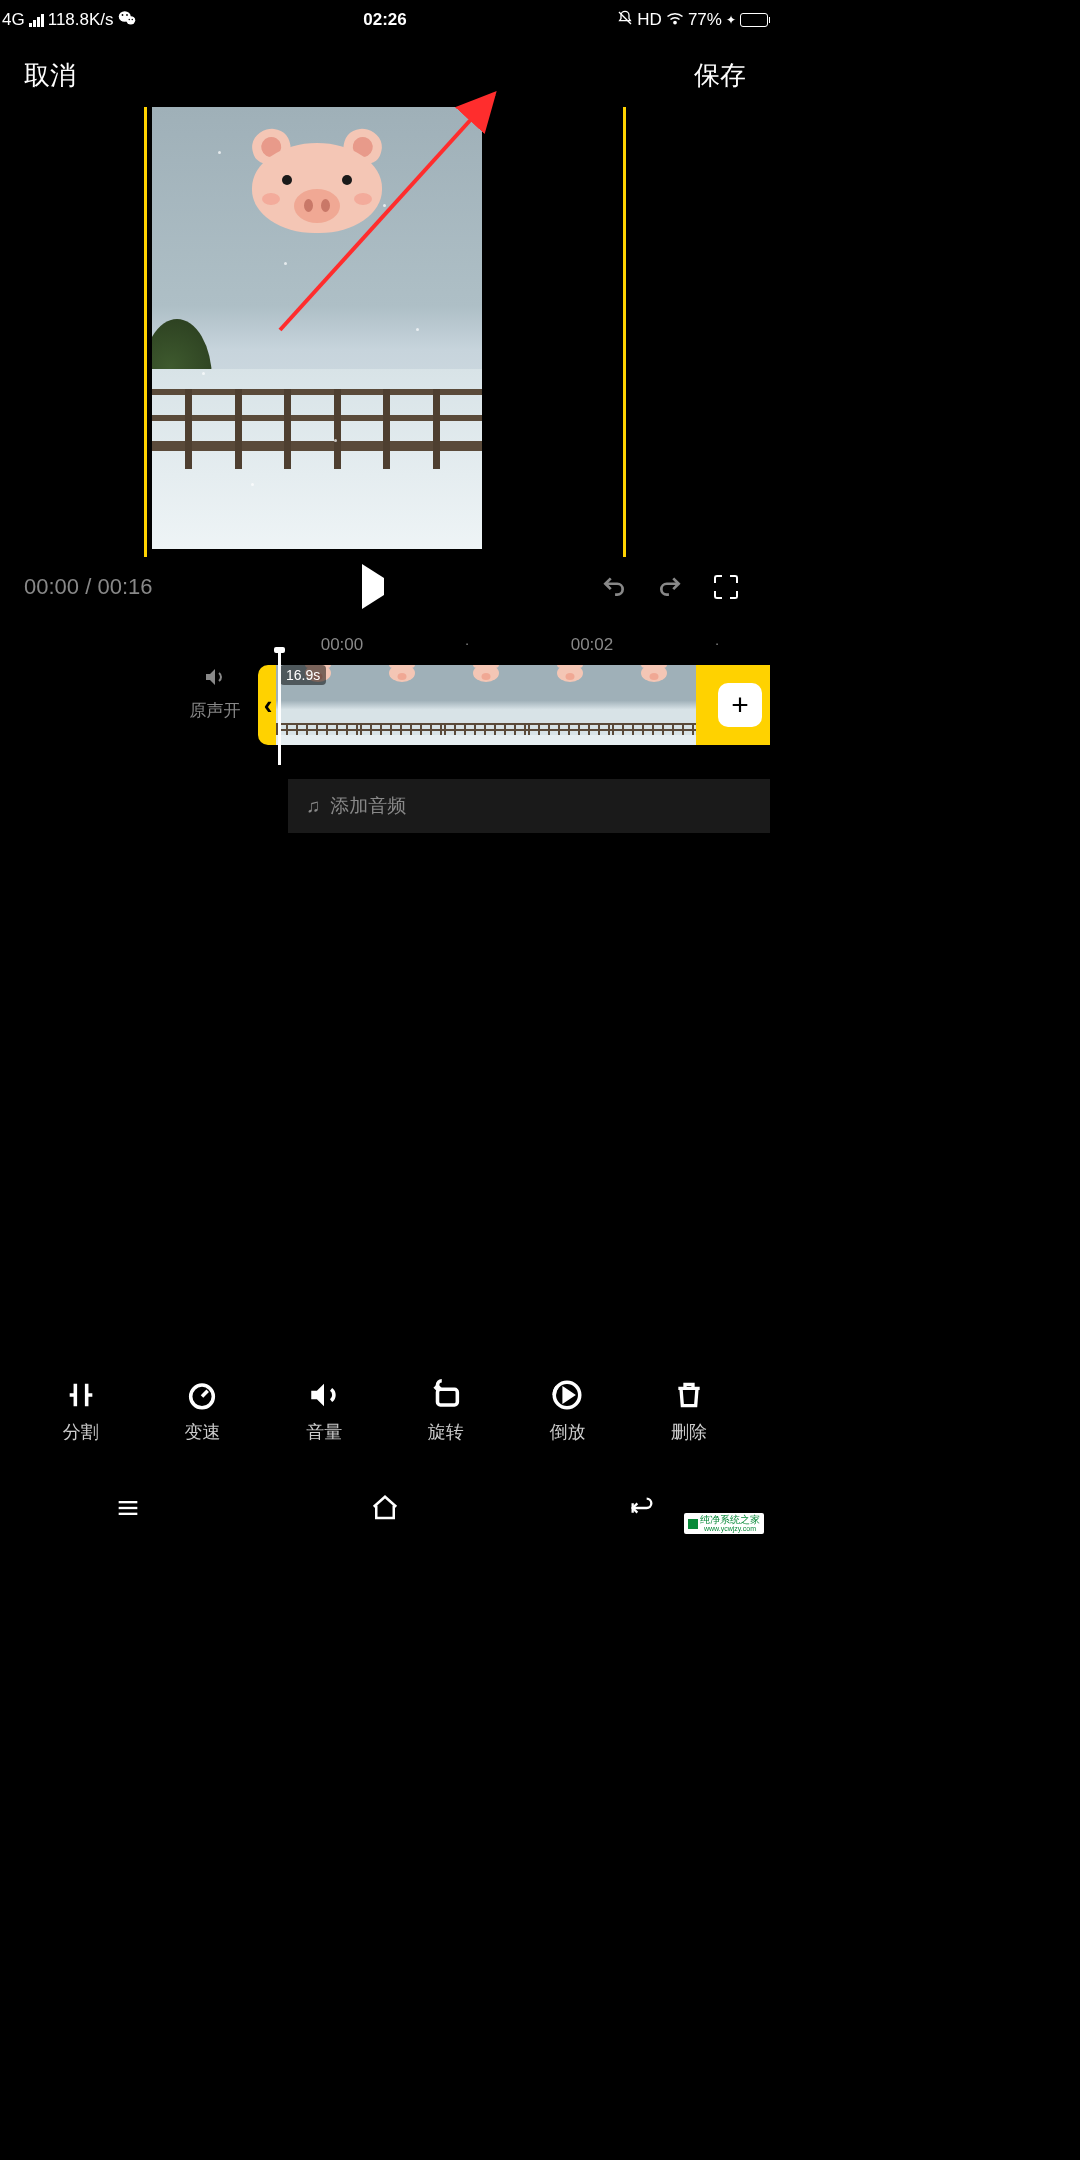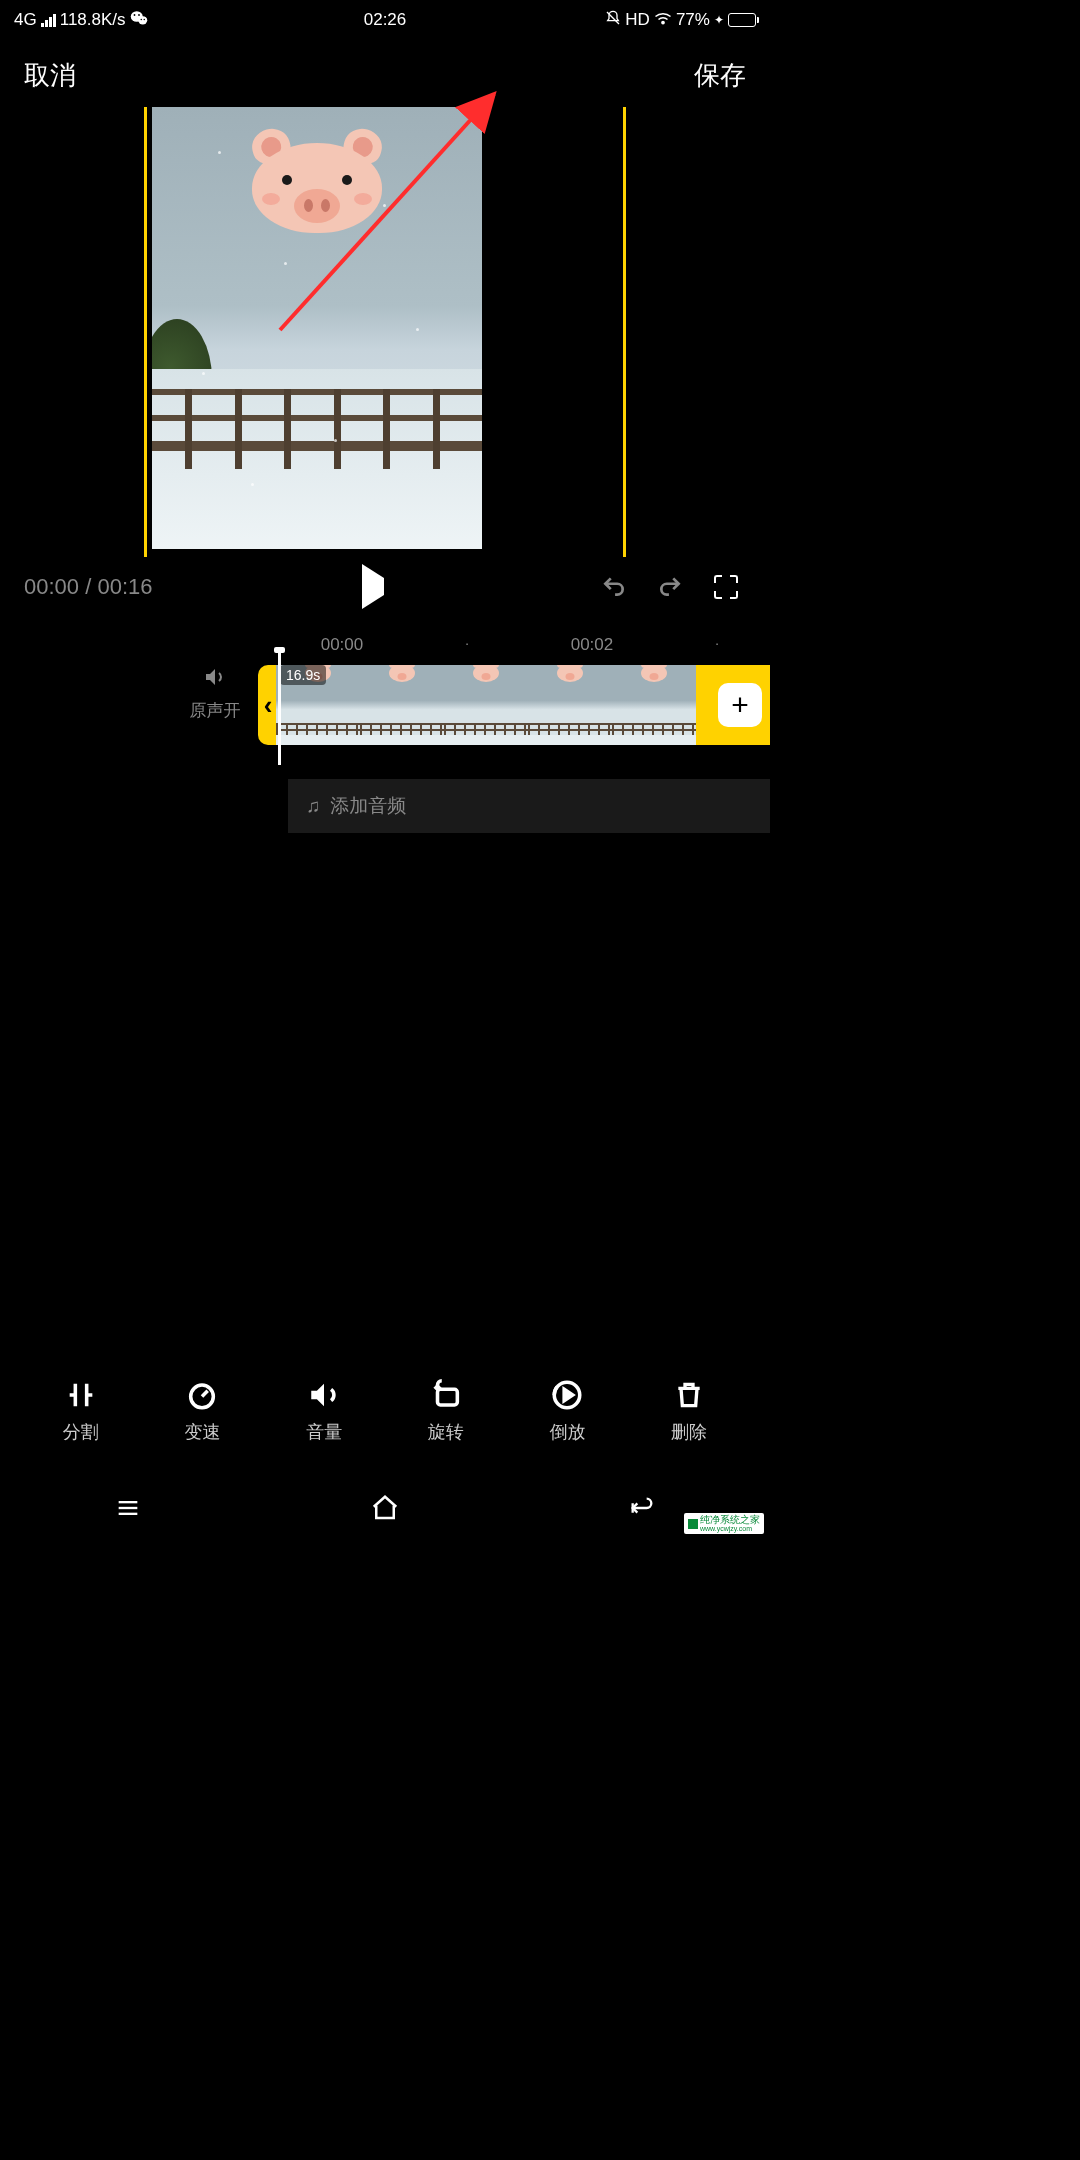--- a/index.html
+++ b/index.html
@@ -11,26 +11,26 @@
     font-family: -apple-system, "PingFang SC", "Microsoft YaHei", sans-serif;
     position: relative;
     overflow: hidden;
   }
   
   .status-bar {
     height: 40px;
     display: flex;
     justify-content: space-between;
     align-items: center;
-    padding: 0 14px;
+    padding: 0 2px;
     font-size: 17px;
     font-weight: 500;
   }
   .status-left, .status-right { display: flex; align-items: center; gap: 4px; }
-  .status-center { position: absolute; left: 50%; transform: translateX(-50%); font-weight:400; }
+  .status-center { position: absolute; left: 50%; transform: translateX(-50%); font-weight:700; }
   .sig-bars { display:flex; align-items:flex-end; gap:1px; height:14px; }
   .sig-bars span { width:3px; background:#fff; }
   .sig-bars span:nth-child(1){height:4px}.sig-bars span:nth-child(2){height:7px}
   .sig-bars span:nth-child(3){height:10px}.sig-bars span:nth-child(4){height:13px}
   .bat { width:28px; height:14px; border:1.5px solid #fff; border-radius:3px; position:relative; }
   .bat::after{content:"";position:absolute;right:-4px;top:3px;width:2px;height:6px;background:#fff;border-radius:0 1px 1px 0;}
   .bat-fill{height:100%;width:77%;background:#fff;border-radius:1px;}
   
   .header { display:flex; justify-content:space-between; padding:18px 24px 10px; font-size:26px; }
   
@@ -108,21 +108,21 @@
   .playhead{position:absolute;left:278px;top:-16px;bottom:-10px;width:3px;background:#fff;z-index:4;}
   .playhead::before{content:"";position:absolute;top:-2px;left:-4px;width:11px;height:6px;background:#fff;border-radius:2px;}
   
   .add-audio{margin:24px 0 0 288px;background:#1a1a1a;padding:14px 18px;color:#888;font-size:19px;display:flex;align-items:center;gap:10px;}
   
   .tools{position:absolute;bottom:78px;left:0;right:0;display:flex;justify-content:space-around;padding:0 20px 18px;}
   .tool{display:flex;flex-direction:column;align-items:center;gap:8px;color:#ccc;font-size:18px;}
   .tool-ic{height:34px;display:flex;align-items:center;justify-content:center;font-size:28px;}
   
   .navbar{position:absolute;bottom:0;left:0;right:0;height:60px;display:flex;justify-content:space-around;align-items:center;border-top:0;}
-  .watermark{position:absolute;bottom:6px;right:6px;font-size:10px;background:#fff;color:#0a8a3a;padding:2px 4px;border-radius:2px;display:flex;align-items:center;gap:2px;}
+  .watermark{position:absolute;bottom:6px;right:6px;font-size:10px;background:#fff;color:#0a8a3a;padding:2px 4px;border-radius:2px;display:flex;align-items:center;gap:2px;text-align:center;}
   .watermark .flag{width:10px;height:10px;background:#0a8a3a;}
 </style>
 </head>
 <body>
 
 <div class="status-bar">
   <div class="status-left">
     <span>4G</span>
     <span class="sig-bars">
         <span></span>

